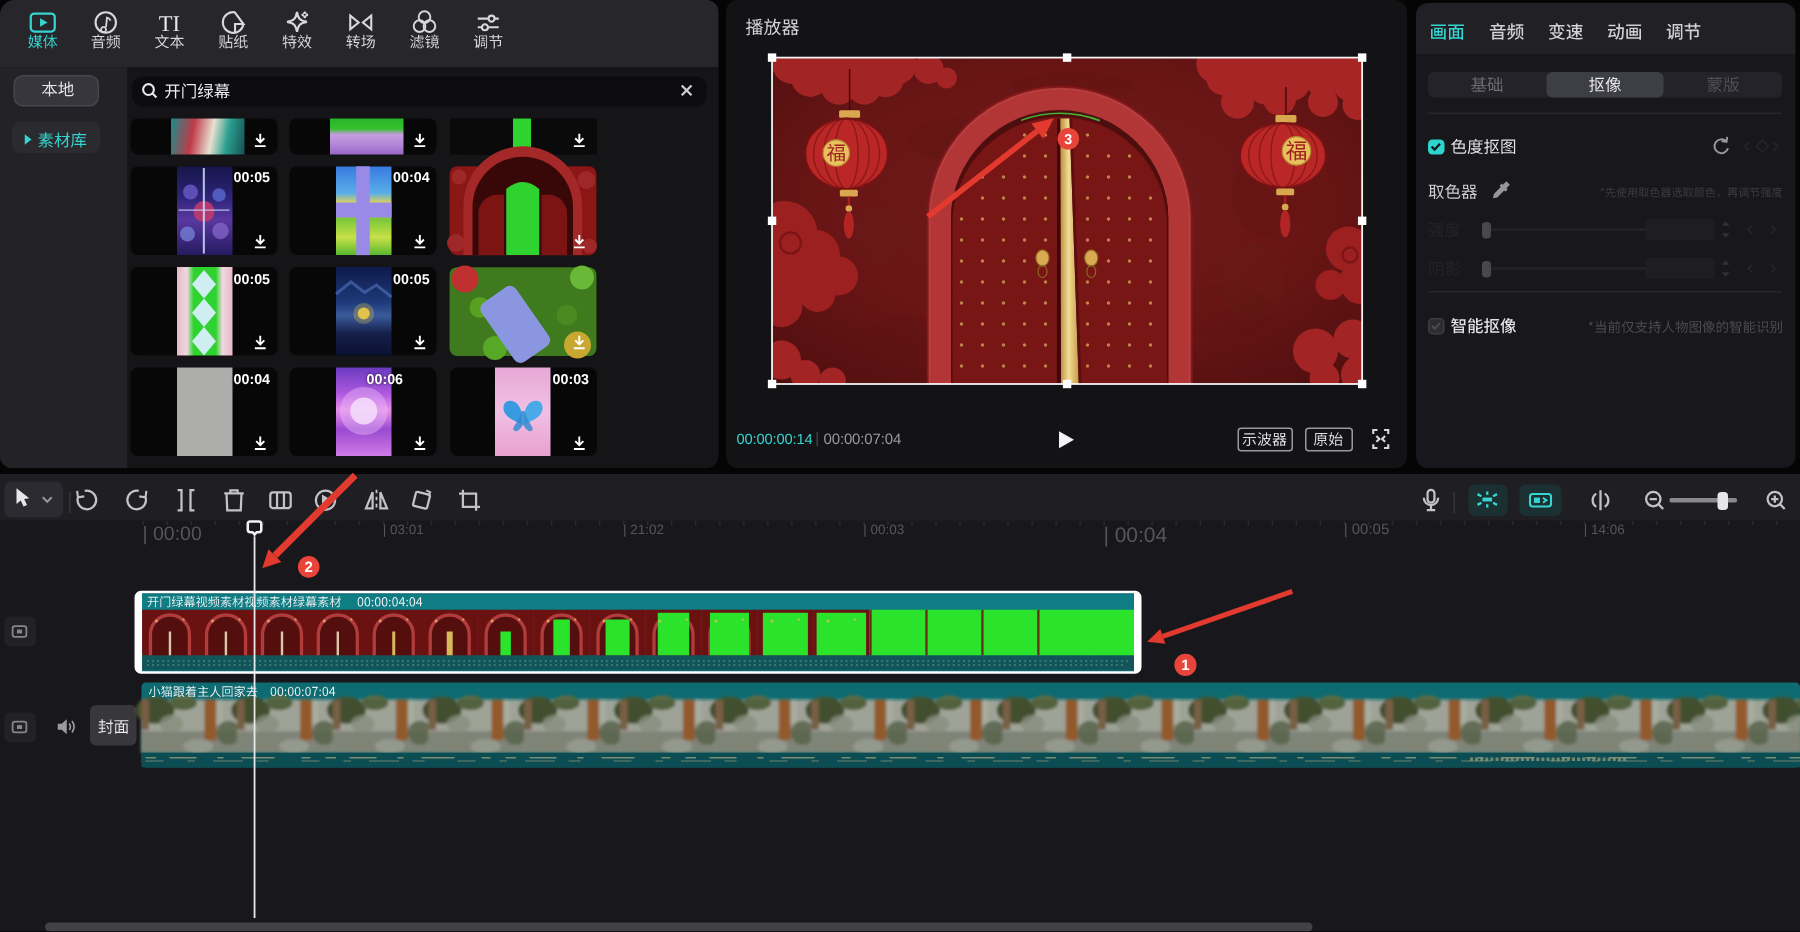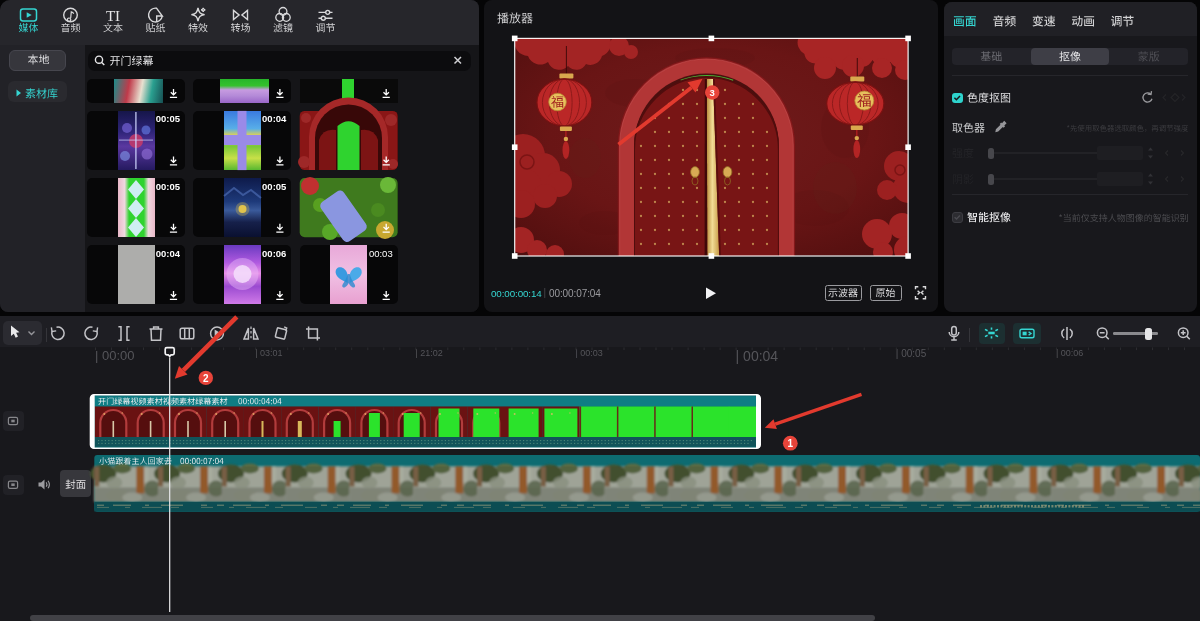--- a/index.html
+++ b/index.html
@@ -43,22 +43,22 @@
 <div class="abs" style="left:117.5px;top:245.3px;width:37px;height:59.2px;background:#adadab"></div>
 <div class="abs" style="left:224px;top:245.3px;width:37px;height:59.2px;background:linear-gradient(180deg,#6a3ac0 0%,#b05ae0 30%,#e890e8 48%,#9a4ad0 70%,#d07ae8 100%)"></div>
 <div class="abs" style="left:330.2px;top:245.3px;width:37px;height:59.2px;background:linear-gradient(180deg,#e8a8d8 0%,#f0c0e4 50%,#e8a0d0 100%)"></div>
 <div class="abs" style="left:138px;top:113.4px;width:42px;text-align:right;font-size:9.5px;font-weight:700;color:#fff;text-shadow:0 0 2px rgba(0,0,0,.8)">00:05</div>
 <div class="abs" style="left:244.39999999999998px;top:113.4px;width:42px;text-align:right;font-size:9.5px;font-weight:700;color:#fff;text-shadow:0 0 2px rgba(0,0,0,.8)">00:04</div>
 <div class="abs" style="left:350.7px;top:113.4px;width:42px;text-align:right;font-size:9.5px;font-weight:700;color:#fff;text-shadow:0 0 2px rgba(0,0,0,.8)">00:05</div>
 <div class="abs" style="left:138px;top:180.6px;width:42px;text-align:right;font-size:9.5px;font-weight:700;color:#fff;text-shadow:0 0 2px rgba(0,0,0,.8)">00:05</div>
 <div class="abs" style="left:244.39999999999998px;top:180.6px;width:42px;text-align:right;font-size:9.5px;font-weight:700;color:#fff;text-shadow:0 0 2px rgba(0,0,0,.8)">00:05</div>
 <div class="abs" style="left:350.7px;top:180.6px;width:42px;text-align:right;font-size:9.5px;font-weight:700;color:#fff;text-shadow:0 0 2px rgba(0,0,0,.8)">00:04</div>
 <div class="abs" style="left:138px;top:247.8px;width:42px;text-align:right;font-size:9.5px;font-weight:700;color:#fff;text-shadow:0 0 2px rgba(0,0,0,.8)">00:04</div>
-<div class="abs" style="left:244.39999999999998px;top:247.8px;width:42px;text-align:right;font-size:9.5px;font-weight:700;color:#fff;text-shadow:0 0 2px rgba(0,0,0,.8)">00:06</div>
-<div class="abs" style="left:350.7px;top:247.8px;width:42px;text-align:right;font-size:9.5px;font-weight:400;color:#fff;text-shadow:0 0 2px rgba(0,0,0,.8)">00:03</div>
+<div class="abs" style="left:244.39999999999998px;top:247.8px;width:42px;font-size:9.5px;font-weight:700;color:#fff;text-shadow:0 0 2px rgba(0,0,0,.8)">00:06</div>
+<div class="abs" style="left:350.7px;top:247.8px;width:42px;text-align:right;font-size:9.5px;font-weight:700;color:#fff;text-shadow:0 0 2px rgba(0,0,0,.8)">00:03</div>
 <svg class="abs" style="left:514.7px;top:38.4px" width="393.4" height="217.6" viewBox="0 0 393.4 217.6">
 <defs>
 <radialGradient id="vg" cx="50%" cy="45%" r="75%">
  <stop offset="0%" stop-color="#6f1c1c"></stop>
         <stop offset="55%" stop-color="#691515"></stop>
         <stop offset="100%" stop-color="#4e0e0e"></stop>
 </radialGradient>
 <linearGradient id="gold" x1="0" x2="1" y1="0" y2="0">
  <stop offset="0%" stop-color="#b98d3c"></stop>
         <stop offset="45%" stop-color="#f2dc96"></stop>
@@ -298,21 +298,21 @@
 <div class="abs" style="left:978.5px;top:322.5px;width:26px;height:21px;background:#1c2f31;border-radius:4px"></div>
 <div class="abs" style="left:1013px;top:322.5px;width:28px;height:21px;background:#1c2f31;border-radius:4px"></div>
 <div class="abs" style="left:1113px;top:332.3px;width:45px;height:2.4px;background:#8a8a8e;border-radius:1.2px"></div>
 <div class="abs" style="left:1145px;top:327.5px;width:6.5px;height:12px;background:#e6e6e8;border-radius:2.5px"></div>
 <div class="abs" style="left:95.0px;top:347.5px;font-size:13px;color:#55555a">| 00:00</div>
 <div class="abs" style="left:255.2px;top:347.5px;font-size:9px;color:#55555a">| 03:01</div>
 <div class="abs" style="left:415.3px;top:347.5px;font-size:9px;color:#55555a">| 21:02</div>
 <div class="abs" style="left:575.5px;top:347.5px;font-size:9px;color:#55555a">| 00:03</div>
 <div class="abs" style="left:735.6px;top:347.5px;font-size:14px;color:#55555a">| 00:04</div>
 <div class="abs" style="left:895.8px;top:347.5px;font-size:10px;color:#55555a">| 00:05</div>
-<div class="abs" style="left:1055.9px;top:347.5px;font-size:9px;color:#55555a">| 00:06</div>
+<div class="abs" style="left:1055.9px;top:347.5px;font-size:9px;color:#55555a">| 14:06</div>
 <div class="abs" style="left:2.5px;top:411px;width:21px;height:20px;background:#212126;border-radius:4px"></div>
 <div class="abs" style="left:2.5px;top:474.7px;width:21px;height:20px;background:#212126;border-radius:4px"></div>
 <div class="abs" style="left:60.4px;top:470.3px;width:30.6px;height:26.5px;background:#37373c;border-radius:4px"></div>
 <div class="abs" style="left:30px;top:614.5px;width:845px;height:6px;background:#414146;border-radius:3px"></div>
 <svg class="abs" style="left:0;top:0;z-index:50" width="1200" height="621" viewBox="0 0 1200 621">
     <defs>
       <filter id="soft" x="-2%" y="-6%" width="104%" height="112%">
         <feGaussianBlur stdDeviation="1"></feGaussianBlur>
       </filter>
     </defs>

